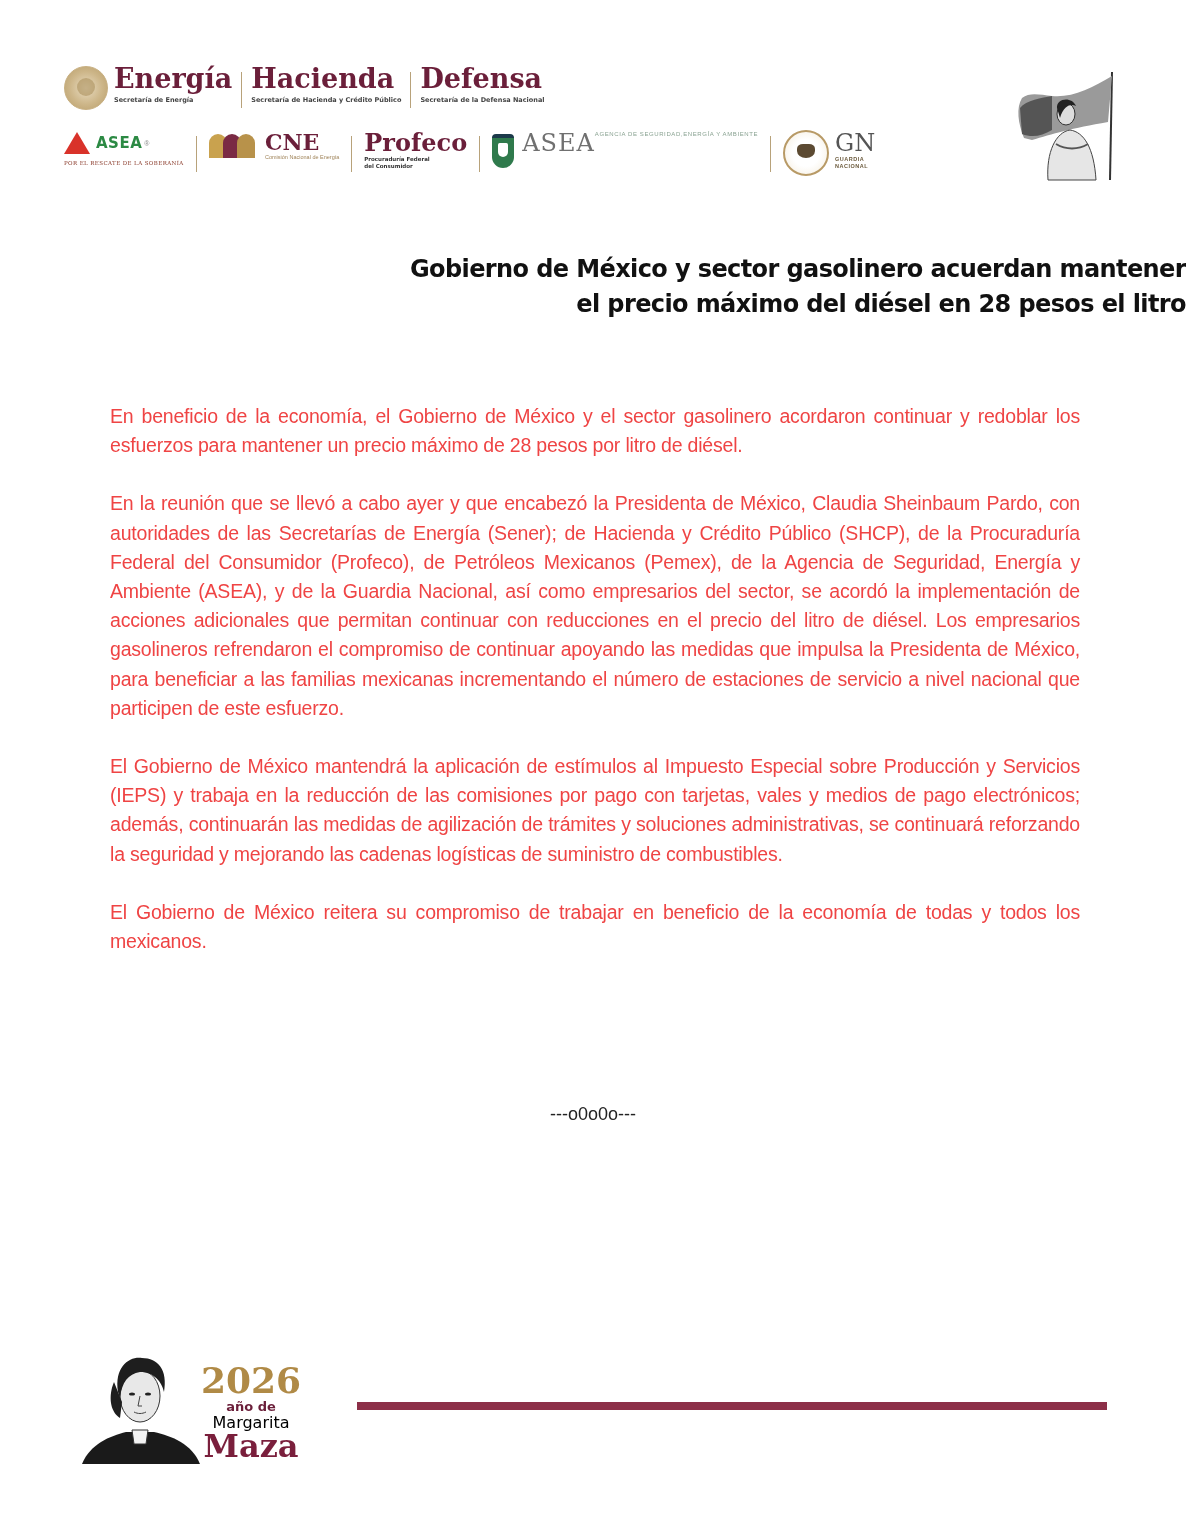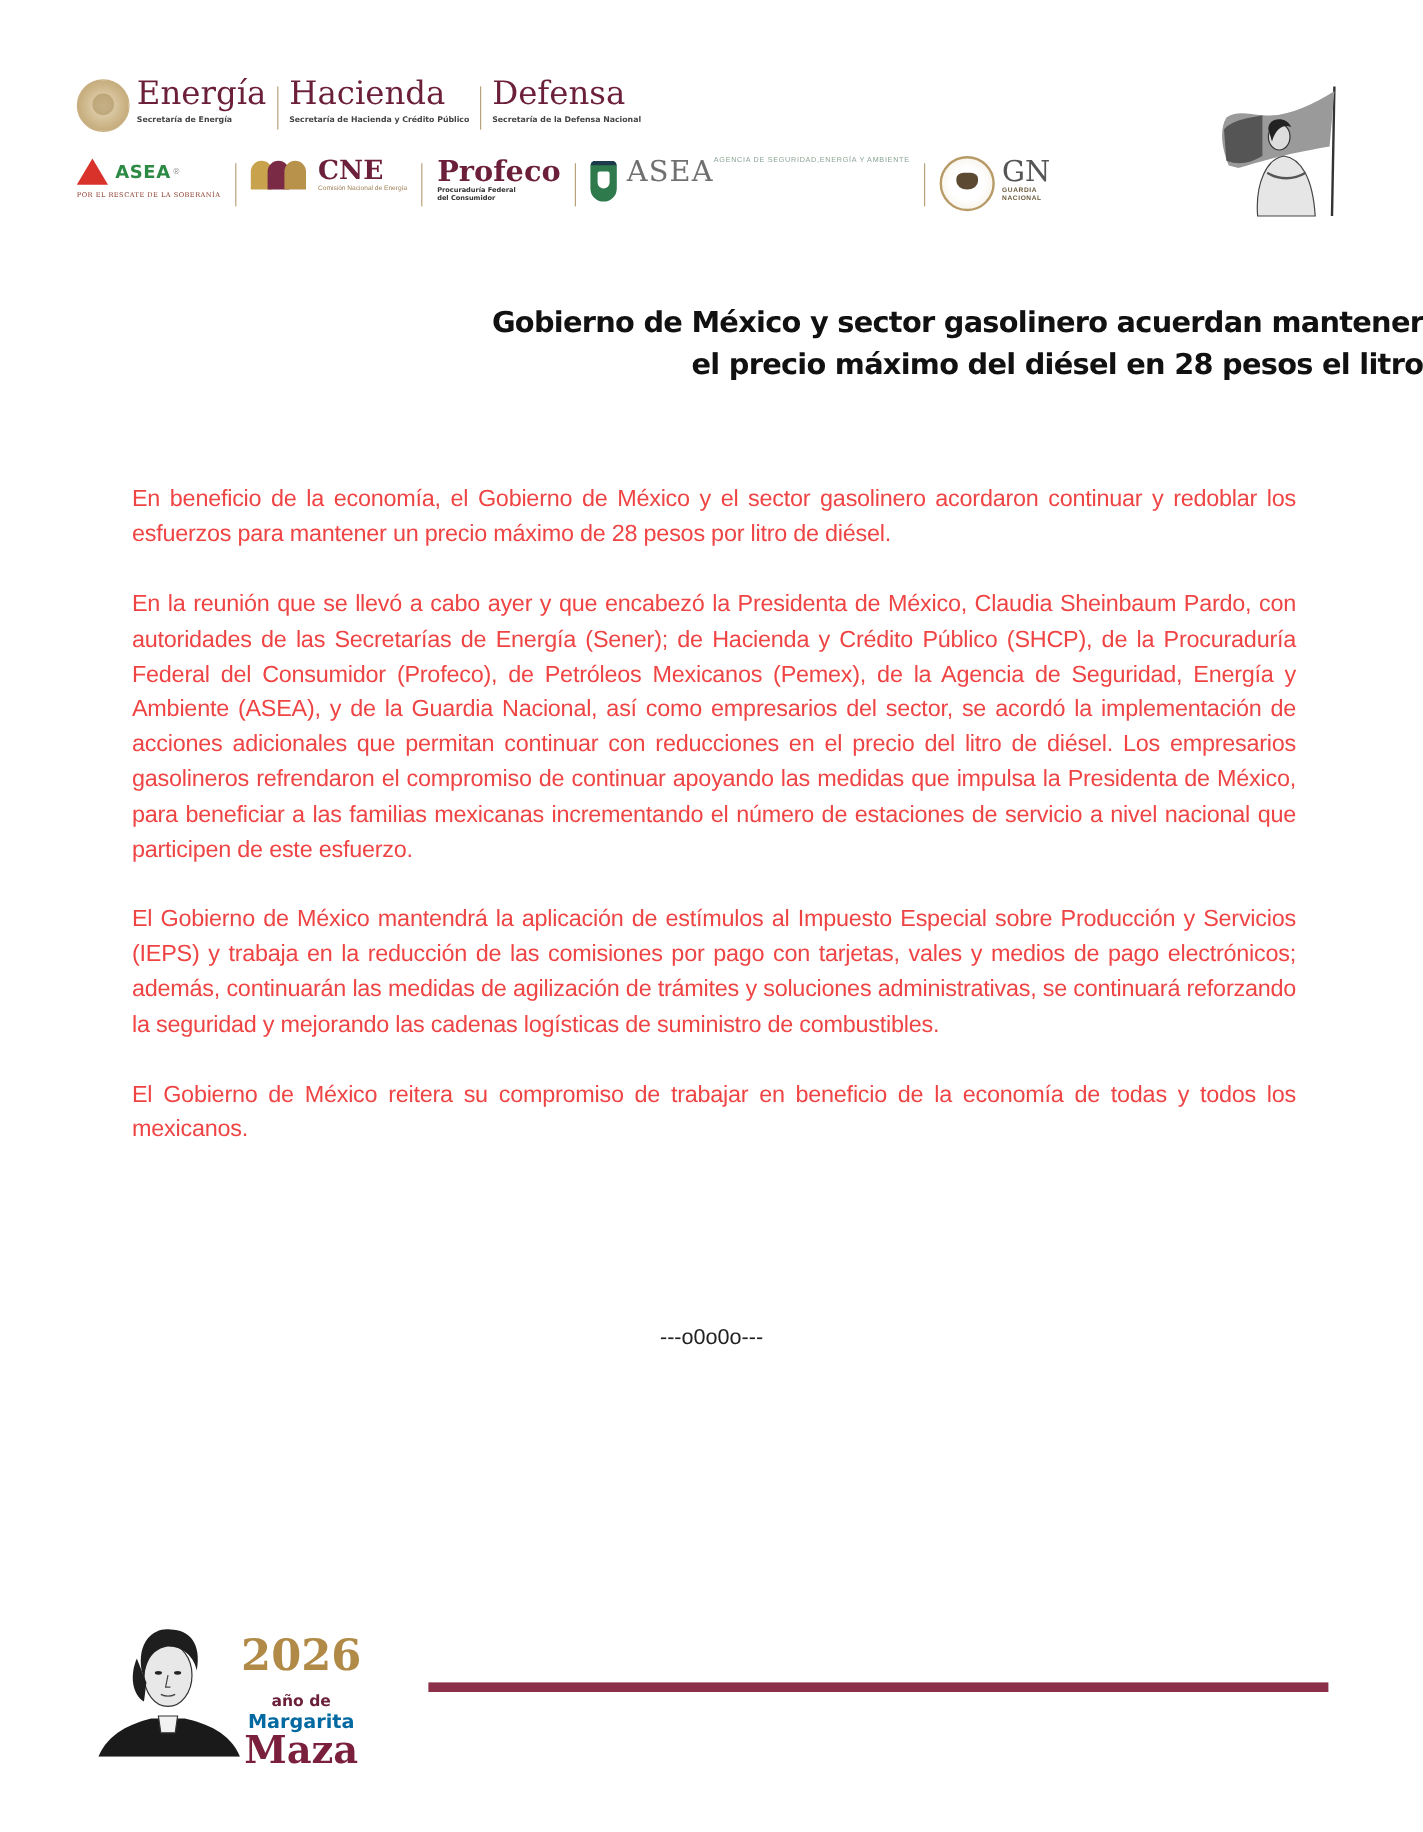--- a/index.html
+++ b/index.html
@@ -3,21 +3,21 @@
 <meta charset="utf-8">
 <style>
   html, body { margin: 0; padding: 0; background: #ffffff; }
   body { width: 1186px; height: 1527px; position: relative; overflow: hidden; font-family: "Liberation Sans", "DejaVu Sans", sans-serif; color: #1a1a1a; }
 
   
   .hdr-row1 { position: absolute; left: 64px; top: 64px; height: 48px; display: flex; align-items: flex-start; }
   .seal { width: 42px; height: 42px; border-radius: 50%; background: radial-gradient(circle at 50% 50%, #e9dcc1 0%, #cdb689 55%, #b79c68 100%); border: 1px solid #c8b082; margin-right: 6px; margin-top: 2px; position: relative; }
   .seal::after { content: ""; position: absolute; left: 12px; top: 11px; width: 18px; height: 18px; border-radius: 50%; background: #a88c58; opacity: .55; }
   .sec { display: flex; flex-direction: column; }
-  .sec .big { font-family: "DejaVu Serif", serif; font-weight: normal; font-size: 27px; color: #6b1f3a; line-height: 30px; letter-spacing: 0px; }
+  .sec .big { font-family: "DejaVu Serif", serif; font-weight: bold; font-size: 27px; color: #6b1f3a; line-height: 30px; letter-spacing: 0px; }
   .sec .small { font-family: "DejaVu Sans", sans-serif; font-weight: bold; font-size: 6.5px; color: #444; line-height: 10px; margin-top: 1px; }
   .vsep { width: 1px; background: #b8a27a; height: 36px; margin: 8px 9px 0 9px; }
 
   .hdr-row2 { position: absolute; left: 64px; top: 130px; height: 50px; display: flex; align-items: flex-start; }
   .pemex { display: flex; flex-direction: column; width: 120px; }
   .pemex-top { display: flex; align-items: center; height: 26px; }
   .pemex-mark { width: 0; height: 0; border-left: 13px solid transparent; border-right: 13px solid transparent; border-bottom: 22px solid #d9322a; position: relative; margin-right: 6px; }
   .pemex-name { font-family: "DejaVu Sans", sans-serif; font-weight: bold; font-size: 15px; color: #2c8a44; letter-spacing: 0.5px; }
   .pemex-tag { font-family: "DejaVu Serif", serif; font-size: 5.5px; color: #8a3a2a; letter-spacing: 0.4px; margin-top: 4px; }
   .vsep2 { width: 1px; background: #b8a27a; height: 36px; margin: 6px 12px 0 12px; }
@@ -50,22 +50,22 @@
 
   
   .body { position: absolute; left: 110px; width: 970px; top: 402px; font-family: "Liberation Sans", sans-serif; font-size: 19.5px; line-height: 29.2px; color: #ef4444; letter-spacing: -0.2px; }
   .body p { margin: 0 0 29px 0; text-align: justify; }
   .sign { position: absolute; left: 0; width: 1186px; top: 1104px; text-align: center; font-family: "Liberation Sans", sans-serif; font-size: 18px; color: #222; }
 
   
   .footer-portrait { position: absolute; left: 80px; top: 1352px; width: 120px; height: 112px; }
   .year-block { position: absolute; left: 200px; top: 1362px; width: 102px; text-align: center; font-family: "DejaVu Serif", serif; }
   .year { font-size: 36px; font-weight: bold; color: #b08a46; line-height: 36px; }
-  .ano { font-family: "DejaVu Sans", sans-serif; font-size: 13px; font-weight: bold; color: #6b1f3a; line-height: 14px; margin-top: 14px; }
-  .margarita { font-family: "DejaVu Sans", sans-serif; font-size: 16px; font-weight: bold; color: #0369a1; line-height: 17px; }
+  .ano { font-family: "DejaVu Sans", sans-serif; font-size: 13px; font-weight: bold; color: #6b1f3a; line-height: 14px; margin-top: 2px; }
+  .margarita { font-family: "DejaVu Sans", sans-serif; font-size: 16px; font-weight: normal; color: #000000; line-height: 17px; }
   .maza { font-size: 32px; font-weight: bold; color: #7a1f3c; line-height: 30px; }
   .footer-bar { position: absolute; left: 357px; top: 1402px; width: 750px; height: 8px; background: #8c2f48; }
 </style>
 </head>
 <body>
 
 <div class="hdr-row1">
   <div class="seal"></div>
   <div class="sec">
     <span class="big">Energía</span>

